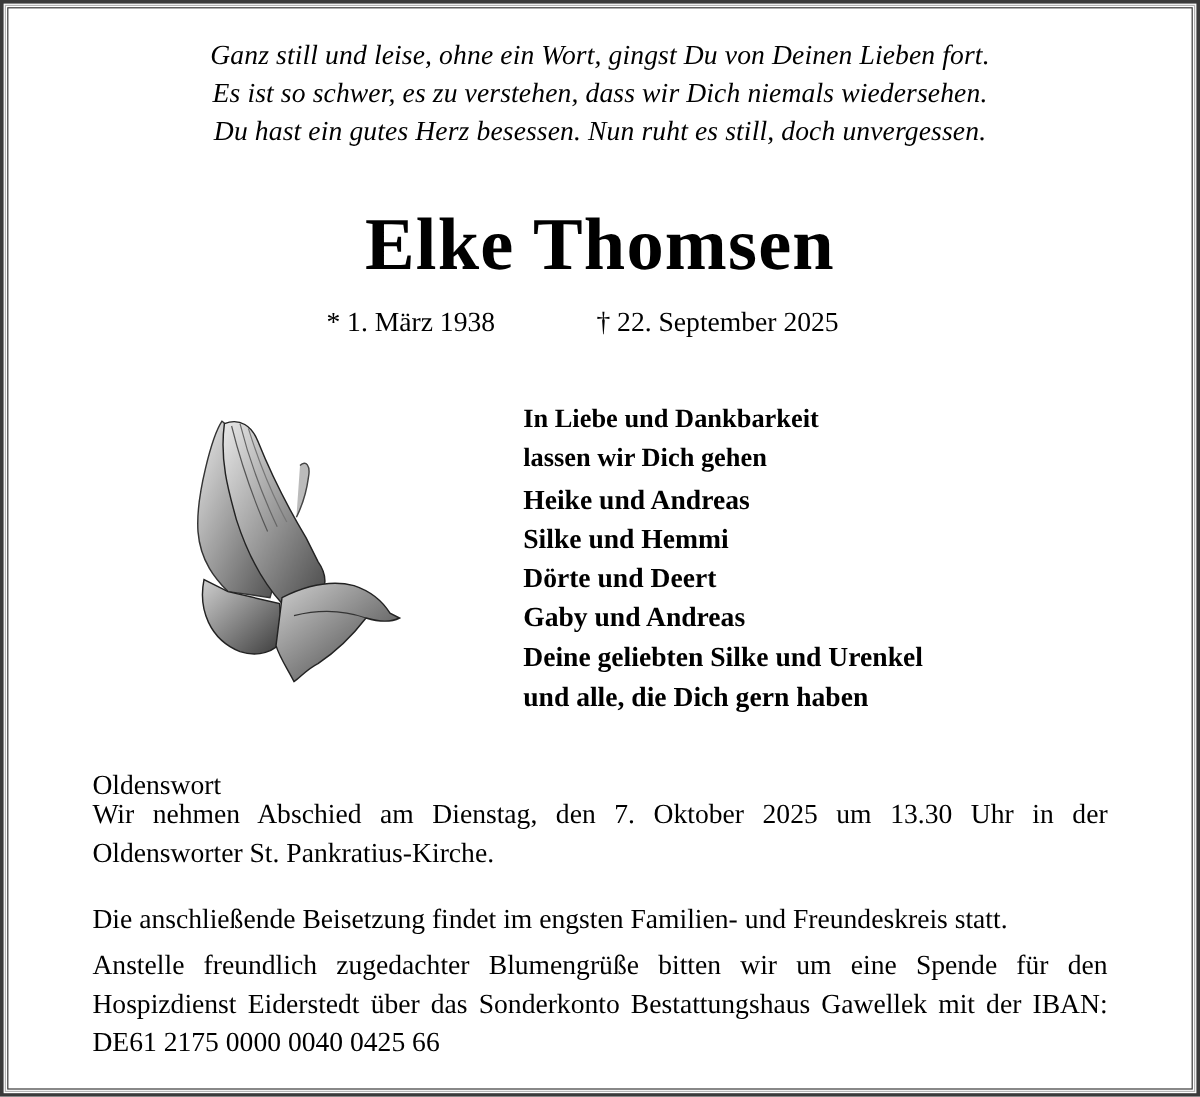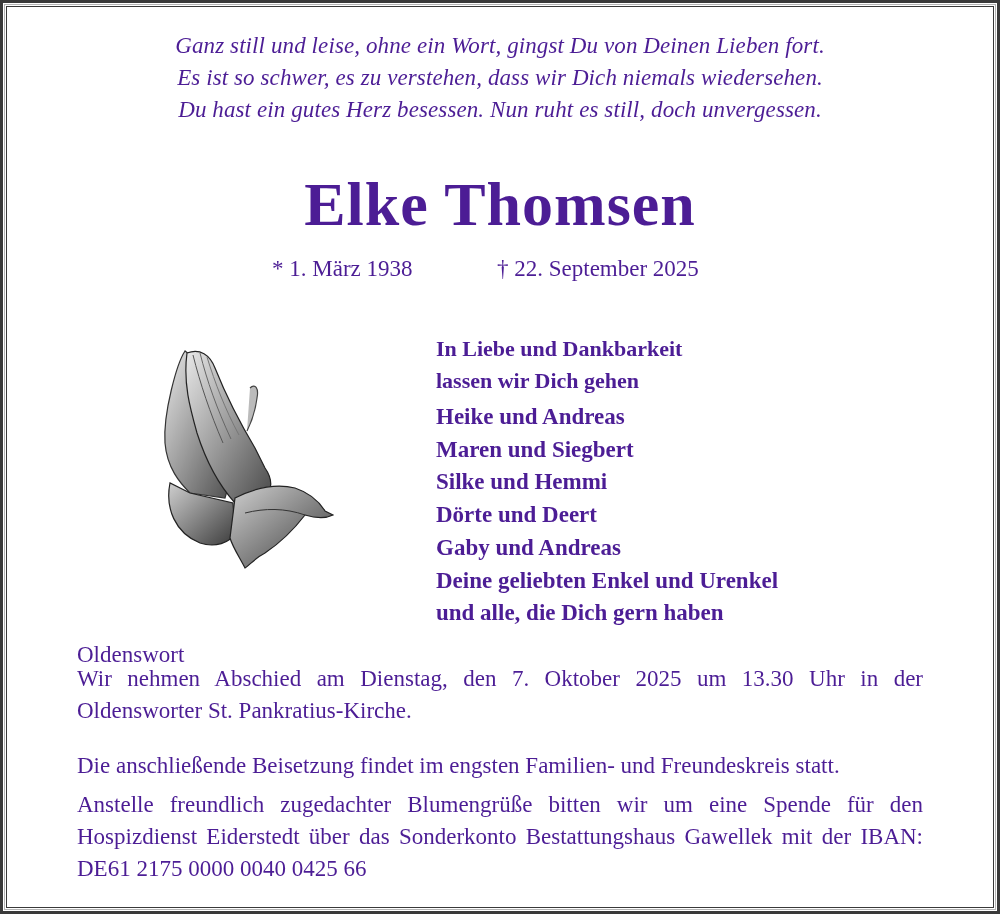--- a/index.html
+++ b/index.html
@@ -11,21 +11,21 @@
     background: #ffffff;
   }
   .frame-inner {
     position: absolute; left: 1px; top: 1px; right: 1px; bottom: 1px;
     border: 1px solid #b5b5b5;
   }
   .frame-inner2 {
     position: absolute; left: 1px; top: 1px; right: 1px; bottom: 1px;
     border: 1px solid #3a3a3a;
   }
-  .serif { font-family: "Liberation Serif", "DejaVu Serif", serif; color: #4c1d95; }
+  .serif { font-family: "Liberation Serif", "DejaVu Serif", serif; color: #000000; }
   .poem {
     position: absolute; left: 0; top: 30px; width: 1000px; text-align: center;
     font-style: italic; font-size: 23px; line-height: 32px;
   }
   .poem div { letter-spacing: 0.1px; }
   .name {
     position: absolute; left: 0; top: 156px; width: 1000px; text-align: center;
     font-weight: bold; font-size: 62px; line-height: 96px; letter-spacing: 1px;
   }
   .dates {
@@ -99,24 +99,23 @@
 
     <path d="M80 155 C100 145 120 140 140 145 C155 150 165 160 170 168 L178 172 C170 176 160 175 150 172 C140 185 125 200 110 210 C100 215 95 222 90 225 C85 215 78 205 75 195 Z" fill="url(#sg)" stroke="#222" stroke-width="1.2"></path>
     <path d="M90 170 C110 165 130 165 150 172" stroke="#333" stroke-width="1" fill="none"></path>
   </svg>
 </div>
 
 <div class="mourners serif">
   <div class="head">In Liebe und Dankbarkeit</div>
   <div class="head">lassen wir Dich gehen</div>
   <div class="line">Heike und Andreas</div>
-  <div class="line">Maren und Siegbert</div>
   <div class="line">Silke und Hemmi</div>
   <div class="line">Dörte und Deert</div>
   <div class="line">Gaby und Andreas</div>
-  <div class="line">Deine geliebten Enkel und Urenkel</div>
+  <div class="line">Deine geliebten Silke und Urenkel</div>
   <div class="line">und alle, die Dich gern haben</div>
 </div>
 
 <div class="body-text place serif">Oldenswort</div>
 <div class="body-text service justify serif">Wir nehmen Abschied am Dienstag, den 7. Oktober 2025 um 13.30 Uhr in der Oldensworter St. Pankratius-Kirche.</div>
 <div class="body-text burial serif">Die anschließende Beisetzung findet im engsten Familien- und Freundeskreis statt.</div>
 <div class="body-text donation justify serif">Anstelle freundlich zugedachter Blumengrüße bitten wir um eine Spende für den Hospizdienst Eiderstedt über das Sonderkonto Bestattungshaus Gawellek mit der IBAN: DE61 2175 0000 0040 0425 66</div>
 
 </body></html>

